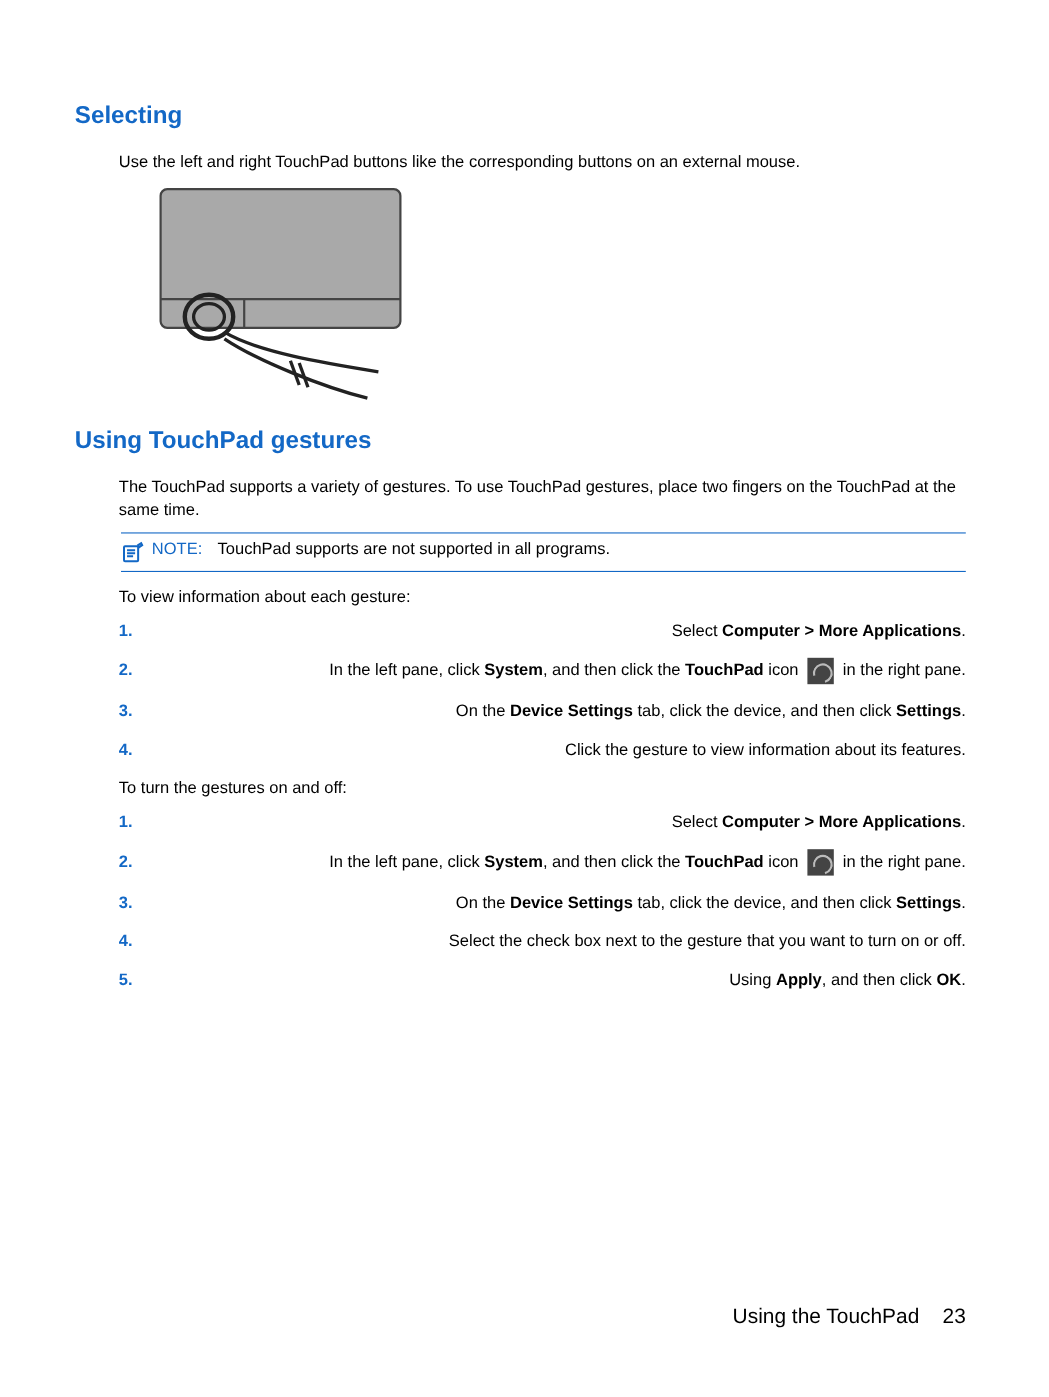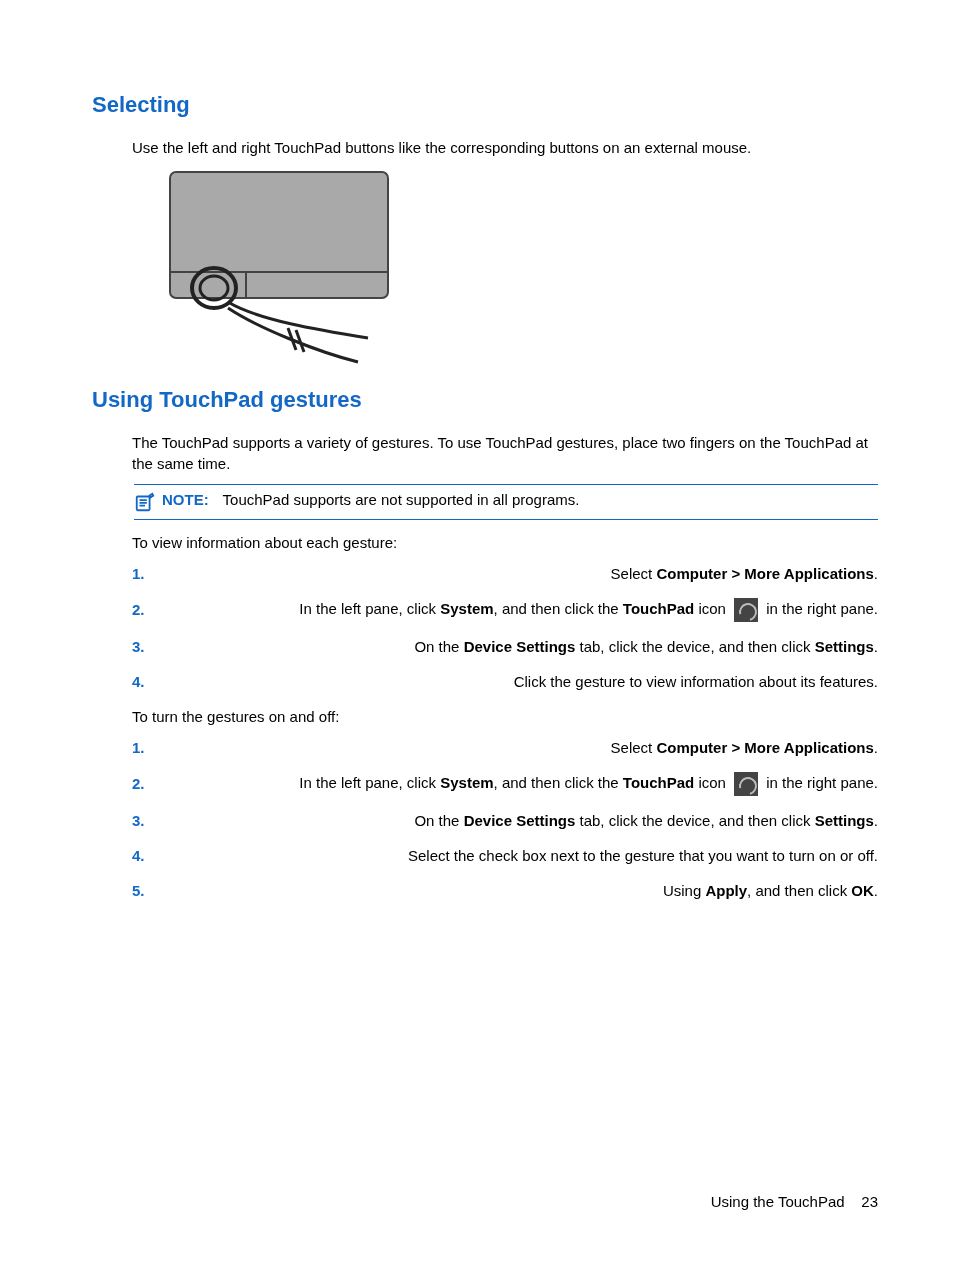--- a/index.html
+++ b/index.html
@@ -8,21 +8,21 @@
     width: 954px; height: 1270px;
     background: #fff;
     font-family: Arial, Helvetica, sans-serif;
     color: #000;
     font-size: 15px;
     line-height: 1.4;
   }
   .page {
     width: 954px;
     height: 1270px;
-    padding: 90px 76px 50px 92px;
+    padding: 90px 76px 50px 68px;
     position: relative;
   }
   h2.section {
     margin: 0 0 16px 0;
     font-size: 22px;
     font-weight: bold;
     color: #1368c6;
   }
   .body-block { margin-left: 40px; }
   p { margin: 0 0 10px 0; }
@@ -38,21 +38,21 @@
     margin: 8px 0 12px 42px;
     display: flex;
     align-items: flex-start;
     gap: 6px;
   }
   .note-icon {
     width: 22px; height: 22px; flex: 0 0 auto;
     color: #1368c6;
     margin-top: 2px;
   }
-  .note-label { color: #1368c6; font-weight: bold; margin-right: 10px; }
+  .note-label { color: #1368c6; font-weight: normal; margin-right: 10px; }
   ol.steps {
     margin: 6px 0 10px 0;
     padding-left: 0;
     list-style: none;
   }
   ol.steps > li {
     display: flex;
     align-items: center;
     gap: 20px;
     margin: 10px 0 14px 0;
@@ -77,21 +77,21 @@
     position:absolute;
     left:5px; top:5px; width:14px; height:14px;
     border:2px solid #bbb; border-radius:50%;
     border-bottom-color:transparent;
     transform:rotate(30deg);
   }
   .footer {
     position: absolute;
     bottom: 58px;
     right: 76px;
-    font-size: 15px;
+    font-size: 19px;
   }
   b { font-weight: bold; }
 </style>
 </head>
 <body>
 
 <div class="page">
 
   <h2 class="section">Selecting</h2>
   <div class="body-block">

